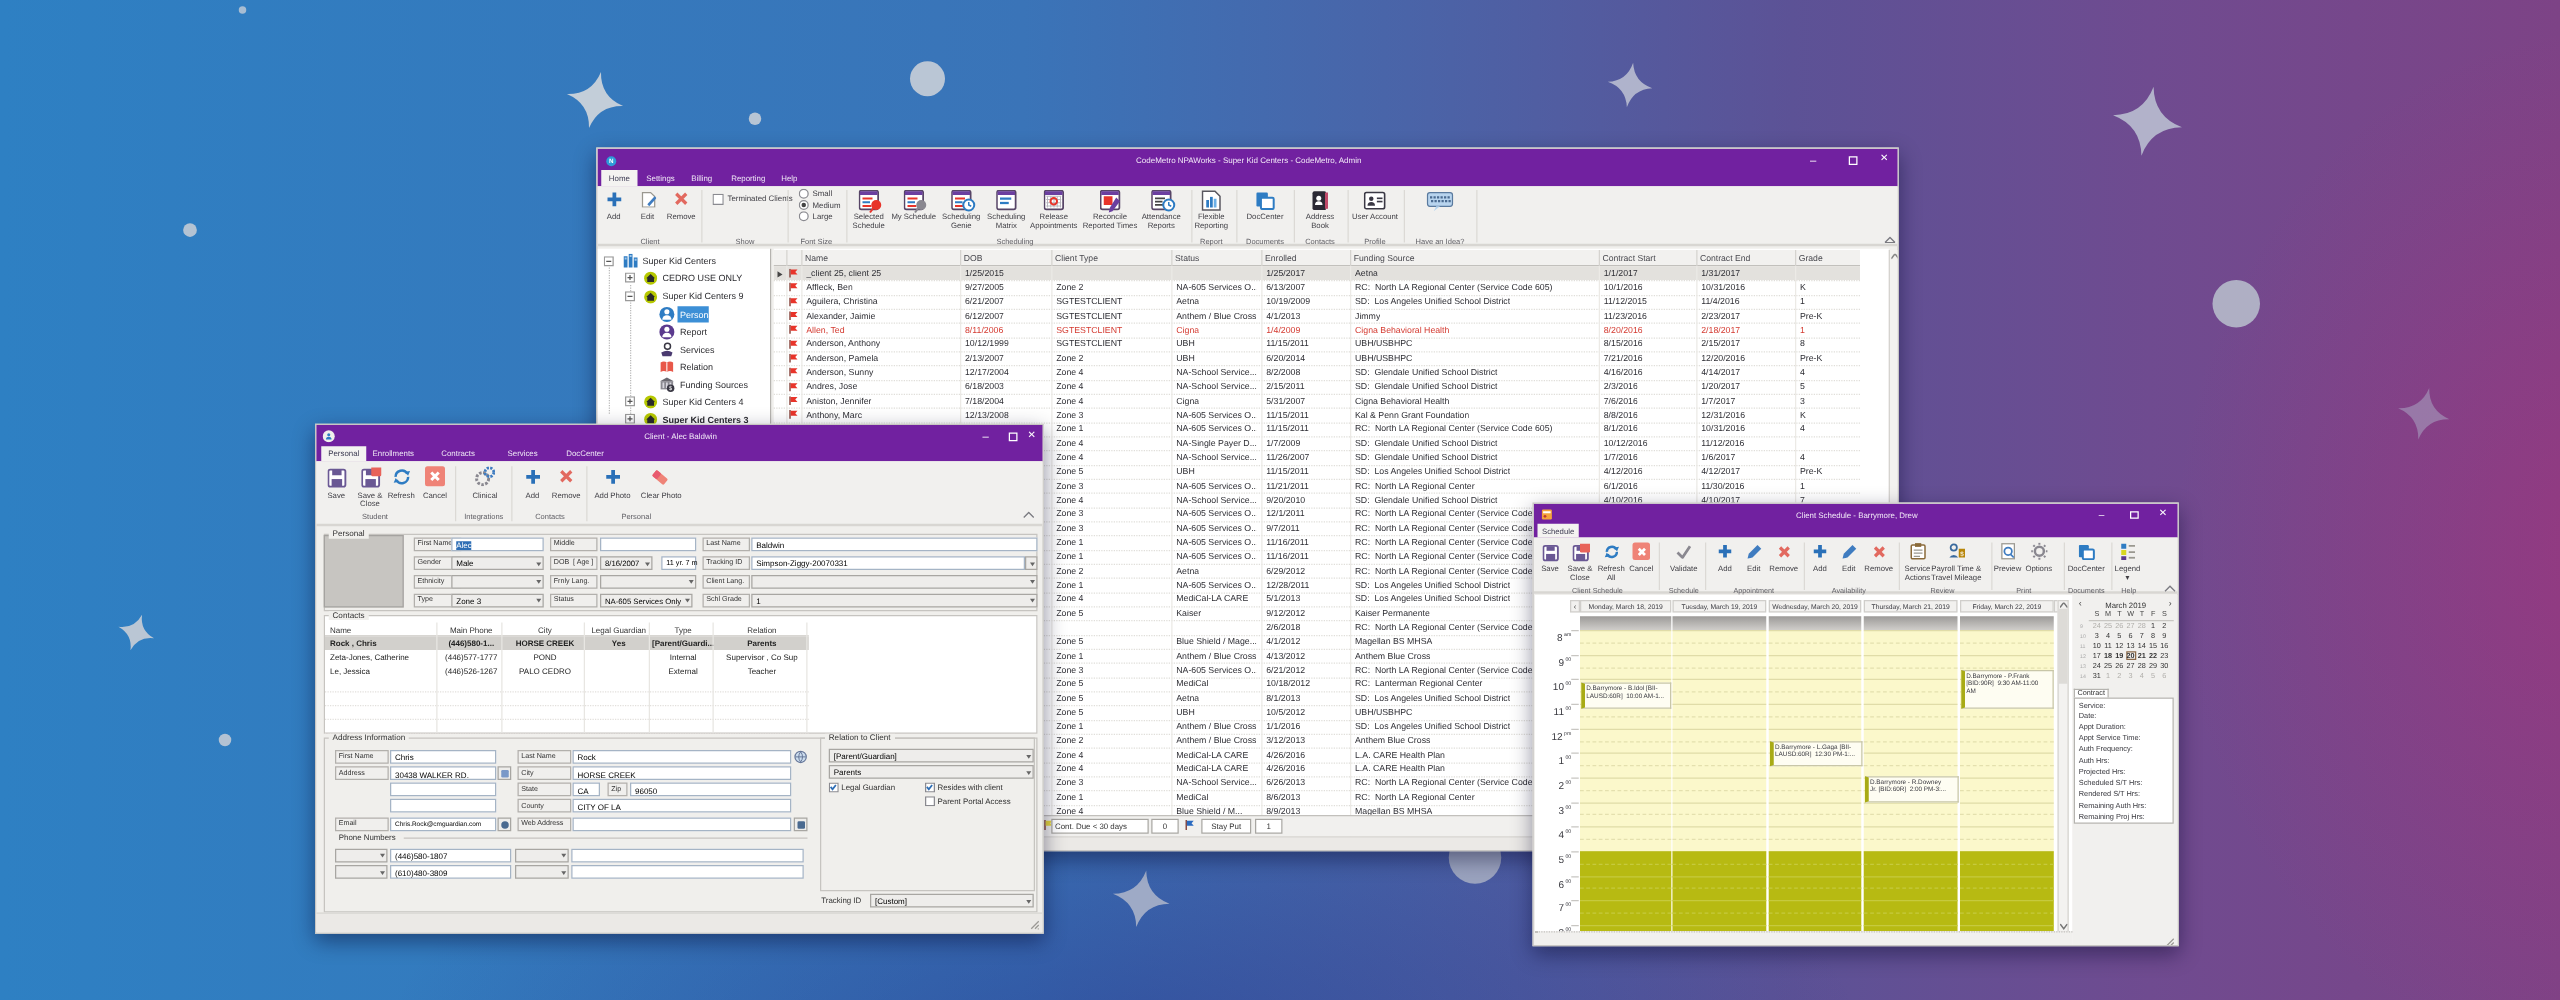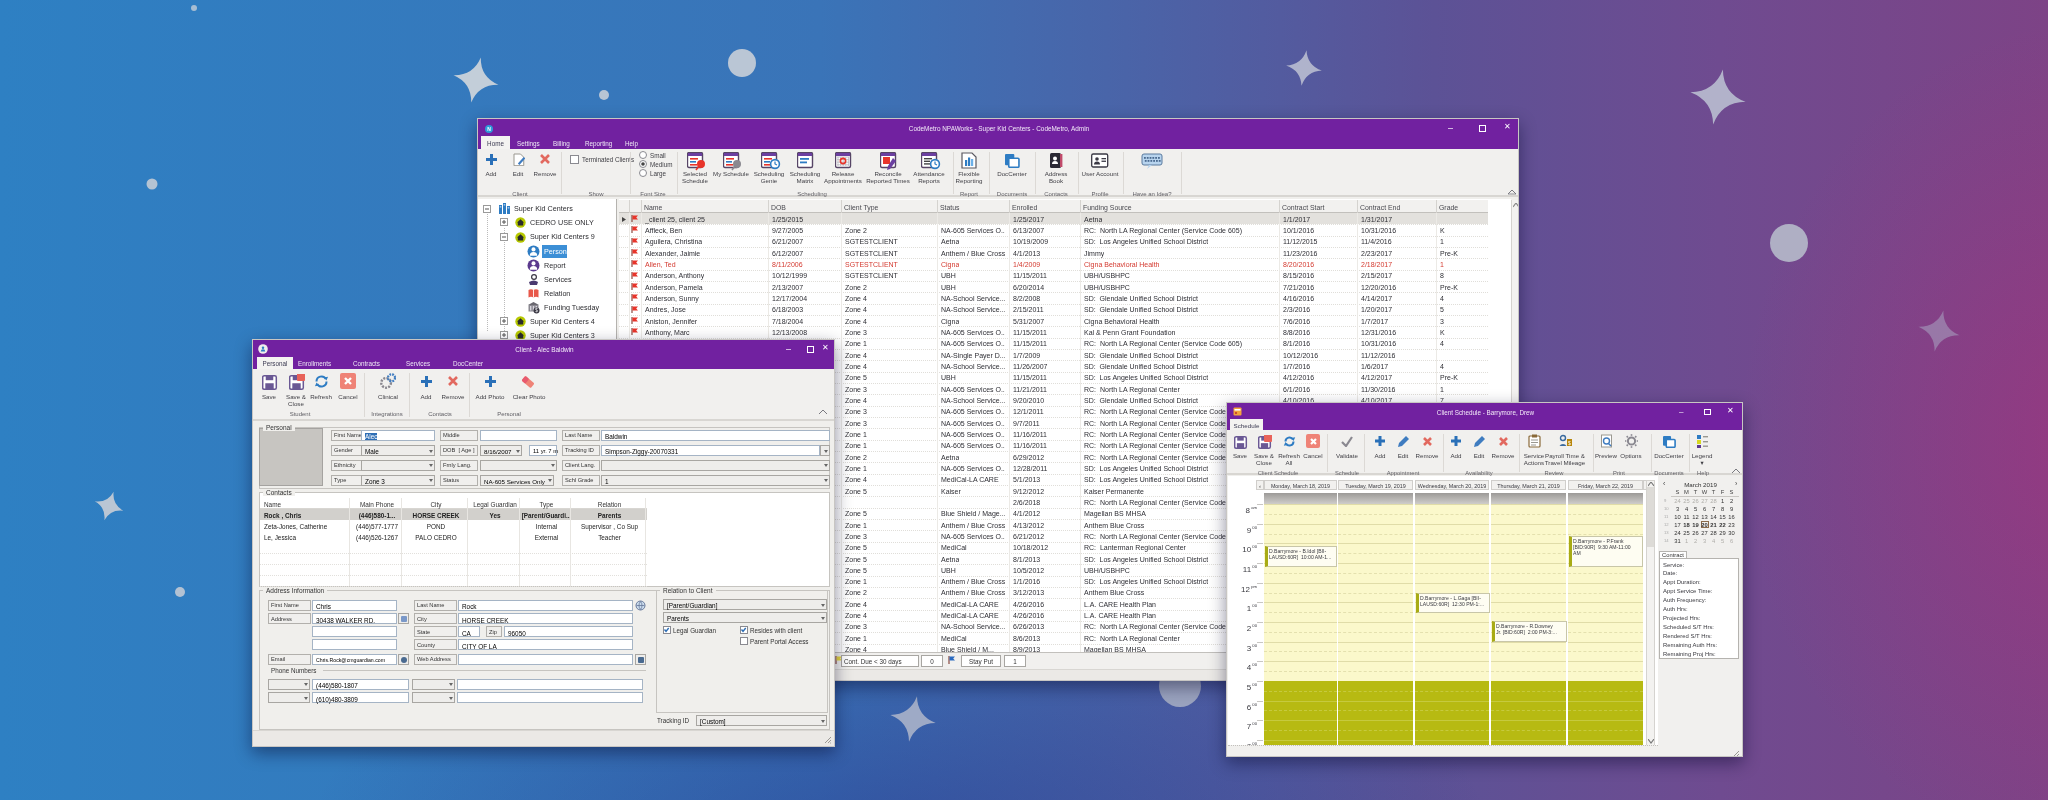--- a/index.html
+++ b/index.html
@@ -258,21 +258,21 @@
     </svg>
 <div class="a" style="left:52px;top:198.5px;font-size:7.2px;line-height:1.15;color:#2c2c30;">Super Kid Centers 4</div>
 <svg class="a" style="left:22px;top:212.0px" width="9" height="9" viewBox="0 0 9 9">
       <rect x="0.5" y="0.5" width="7" height="7" fill="#fff" stroke="#9a9a9a"></rect>
       <path d="M4 2 V6 M2 4 H6" stroke="#555" stroke-width="1"></path>
     </svg>
 <svg class="a" style="left:37px;top:211.0px" width="11" height="11" viewBox="0 0 11 11">
       <circle cx="5.5" cy="5.5" r="5.2" fill="#b6c800"></circle>
       <path d="M5.5 2.2 L9 5.5 H8.2 V8.6 H2.8 V5.5 H2 z" fill="#2a2a2a"></path>
     </svg>
-<div class="a" style="left:52px;top:212.5px;font-size:7.2px;line-height:1.15;color:#2c2c30;">Super Kid Centers 3</div>
+<div class="a" style="left:52px;top:212.5px;font-size:7.2px;line-height:1.15;color:#2c2c30;font-weight:bold;">Super Kid Centers 3</div>
 <div class="a" style="left:63.5px;top:126.30000000000001px;width:25px;height:13px;background:#3c8fd6;"></div>
 <svg class="a" style="left:49px;top:125.5px" width="13" height="13" viewBox="0 0 13 13">
       <circle cx="6.5" cy="6.5" r="6" fill="#2e7cc3"></circle>
       <circle cx="6.5" cy="4.4" r="2.04" fill="#fff"></circle>
       <path d="M2.7800000000000002 10.82 a3.7199999999999998 3.7199999999999998 0 0 1 7.4399999999999995 0 z" fill="#fff"></path>
     </svg>
 <div class="a" style="left:66px;top:129px;font-size:7.2px;line-height:1.15;color:#fff;">Personal</div>
 <svg class="a" style="left:49px;top:139.5px" width="13" height="13" viewBox="0 0 13 13">
       <circle cx="6.5" cy="6.5" r="6" fill="#5b3a8e"></circle>
       <circle cx="6.5" cy="4.4" r="2.04" fill="#fff"></circle>
@@ -294,21 +294,21 @@
       <rect x="1.5" y="4" width="10" height="6.5" fill="#8a8890"></rect>
       <path d="M1 4 L6.5 1 L12 4 z" fill="#6a6870"></path>
       <g fill="#d8d6de">
         <rect x="3" y="5" width="1.4" height="4.5"></rect>
         <rect x="5.8" y="5" width="1.4" height="4.5"></rect>
         <rect x="8.6" y="5" width="1.4" height="4.5"></rect>
       </g>
       <circle cx="9.5" cy="9.5" r="3" fill="#3a3844"></circle>
       <text x="9.5" y="11.2" font-size="4.5" fill="#fff" text-anchor="middle">$</text>
     </svg>
-<div class="a" style="left:66px;top:184.5px;font-size:7.2px;line-height:1.15;color:#2c2c30;">Funding Tuesday</div>
+<div class="a" style="left:66px;top:184.5px;font-size:7.2px;line-height:1.15;color:#2c2c30;">Funding Sources</div>
 <div class="a" style="left:141px;top:80px;width:892px;height:481px;background:#fff;"></div>
 <div class="a" style="left:141px;top:81px;width:869px;height:13px;background:#f2f1ef;border-bottom:1px solid #c2c0bc;"></div>
 <div class="a" style="left:166px;top:84.5px;font-size:6.9px;line-height:1.15;color:#4a4a50;">Name</div>
 <div class="a" style="left:293px;top:84.5px;font-size:6.9px;line-height:1.15;color:#4a4a50;">DOB</div>
 <div class="a" style="left:366px;top:84.5px;font-size:6.9px;line-height:1.15;color:#4a4a50;">Client Type</div>
 <div class="a" style="left:462px;top:84.5px;font-size:6.9px;line-height:1.15;color:#4a4a50;">Status</div>
 <div class="a" style="left:534px;top:84.5px;font-size:6.9px;line-height:1.15;color:#4a4a50;">Enrolled</div>
 <div class="a" style="left:605px;top:84.5px;font-size:6.9px;line-height:1.15;color:#4a4a50;">Funding Source</div>
 <div class="a" style="left:804px;top:84.5px;font-size:6.9px;line-height:1.15;color:#4a4a50;">Contract Start</div>
 <div class="a" style="left:882px;top:84.5px;font-size:6.9px;line-height:1.15;color:#4a4a50;">Contract End</div>

